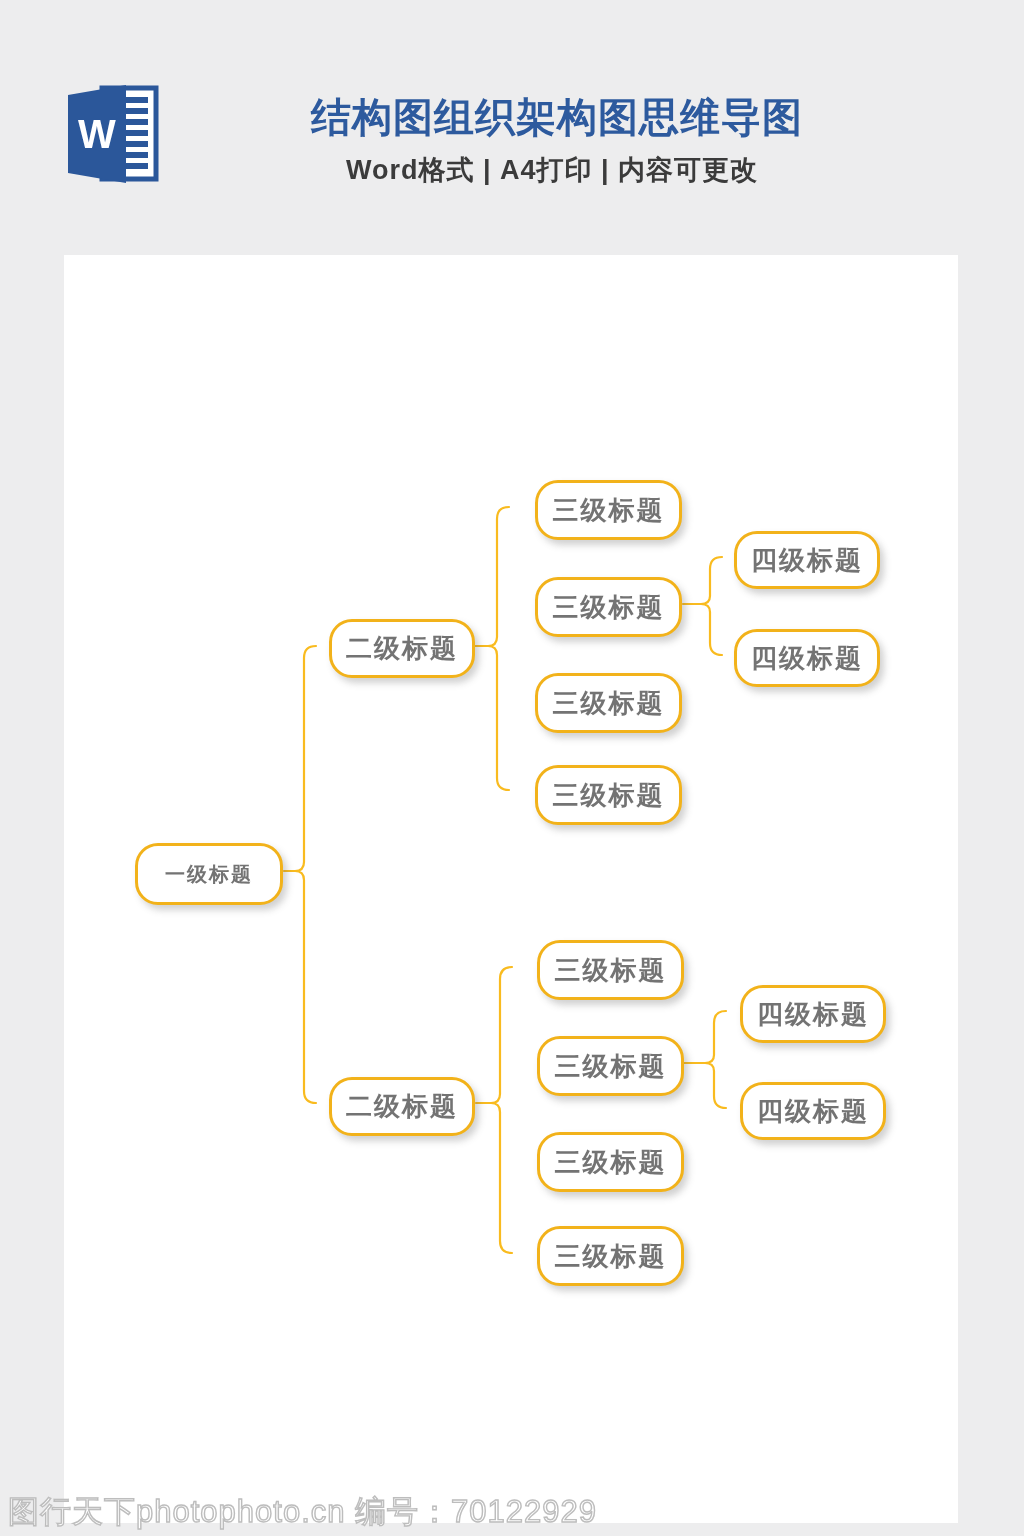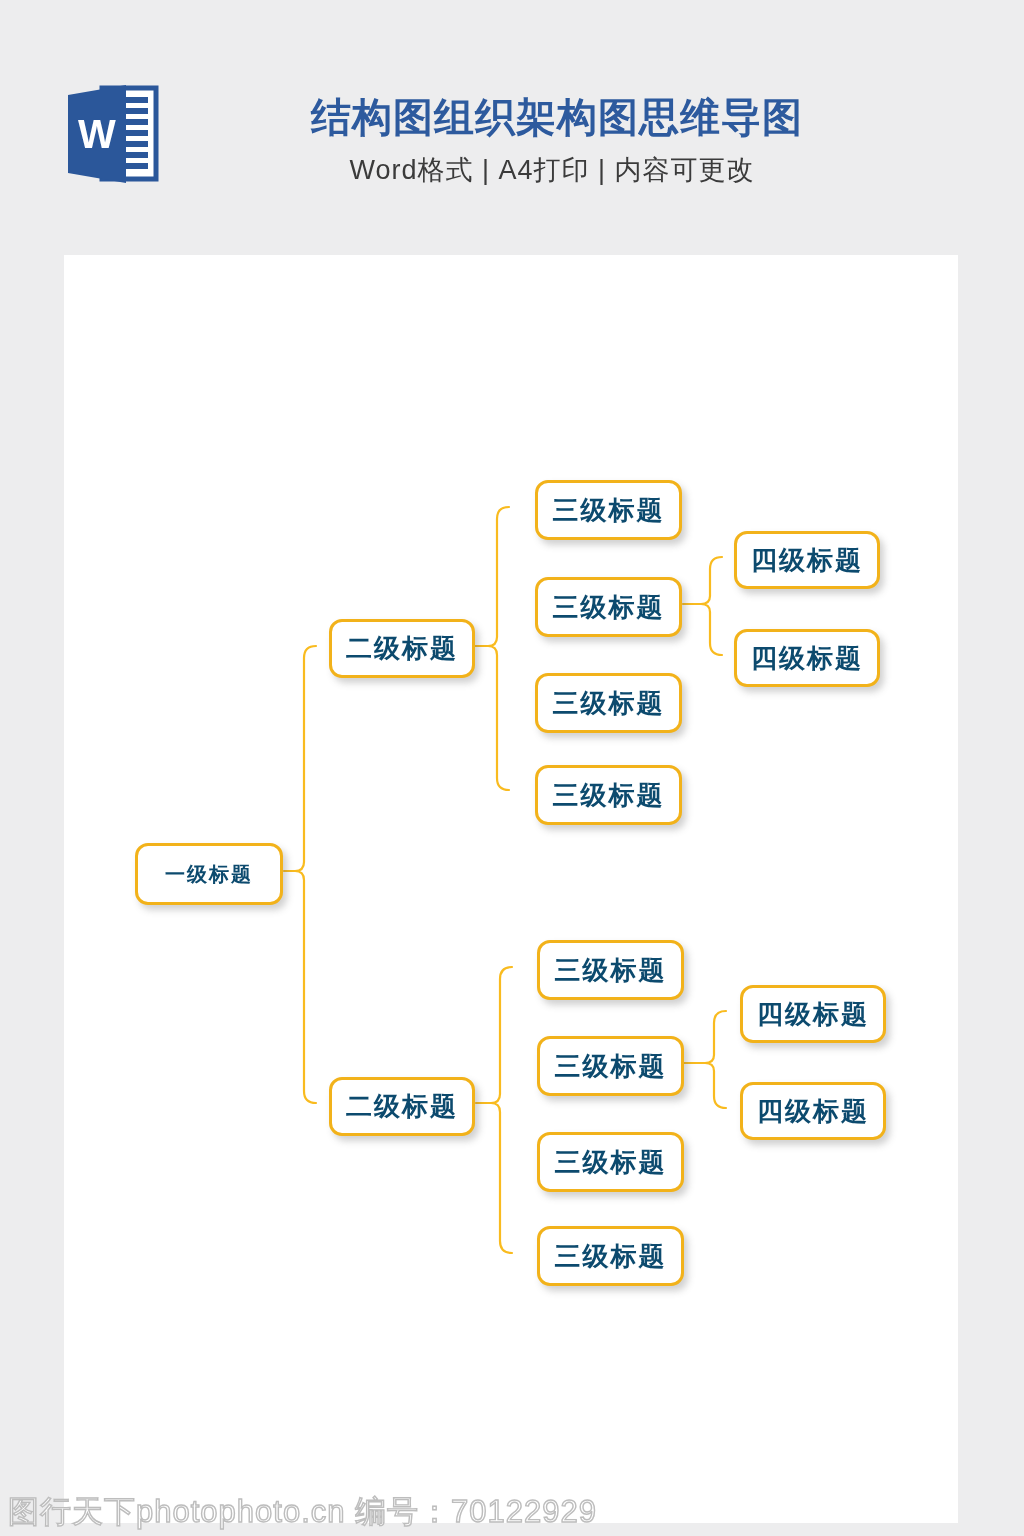--- a/index.html
+++ b/index.html
@@ -9,37 +9,37 @@
     font-family:"Liberation Sans","DejaVu Sans",sans-serif;
   }
   
   .header-icon{position:absolute;left:62px;top:82px;width:100px;height:104px;}
   .page-title{
     position:absolute;left:557px;top:90px;transform:translateX(-50%);
     font-size:40px;font-weight:bold;color:#2d5a9e;white-space:nowrap;letter-spacing:1px;
   }
   .page-subtitle{
     position:absolute;left:552px;top:152px;transform:translateX(-50%);
-    font-size:27px;font-weight:400;color:#3b3b3b;white-space:nowrap;letter-spacing:1px;
+    font-size:27px;font-weight:700;color:#3b3b3b;white-space:nowrap;letter-spacing:1px;
   }
   
   .sheet{
     position:absolute;left:64px;top:255px;width:894px;height:1268px;
     background:#ffffff;
   }
   
   .connector-svg{position:absolute;left:0;top:0;width:1024px;height:1536px;pointer-events:none;}
   .connector-svg path{fill:none;stroke:#f9bb1f;stroke-width:2.2;stroke-linecap:round;}
   
   .node{
     position:absolute;background:#ffffff;
-    border:3px solid #f2b21a;border-radius:13px;
+    border:3px solid #f2b21a;border-radius:23px;
     box-shadow:4px 5px 7px rgba(90,90,90,0.28);
     display:flex;align-items:center;justify-content:center;
-    font-weight:bold;font-size:26px;letter-spacing:2px;color:#0c4a6e;
+    font-weight:bold;font-size:26px;letter-spacing:2px;color:#737373;
     white-space:nowrap;
   }
   .node.root{font-size:20px;}
   
   .watermark{
     position:absolute;left:8px;top:1491px;
     font-size:31px;letter-spacing:1px;white-space:nowrap;
     color:#ffffff;
     -webkit-text-stroke:1.4px #bdbdbd;
     text-shadow:0 0 1px #c9c9c9;

